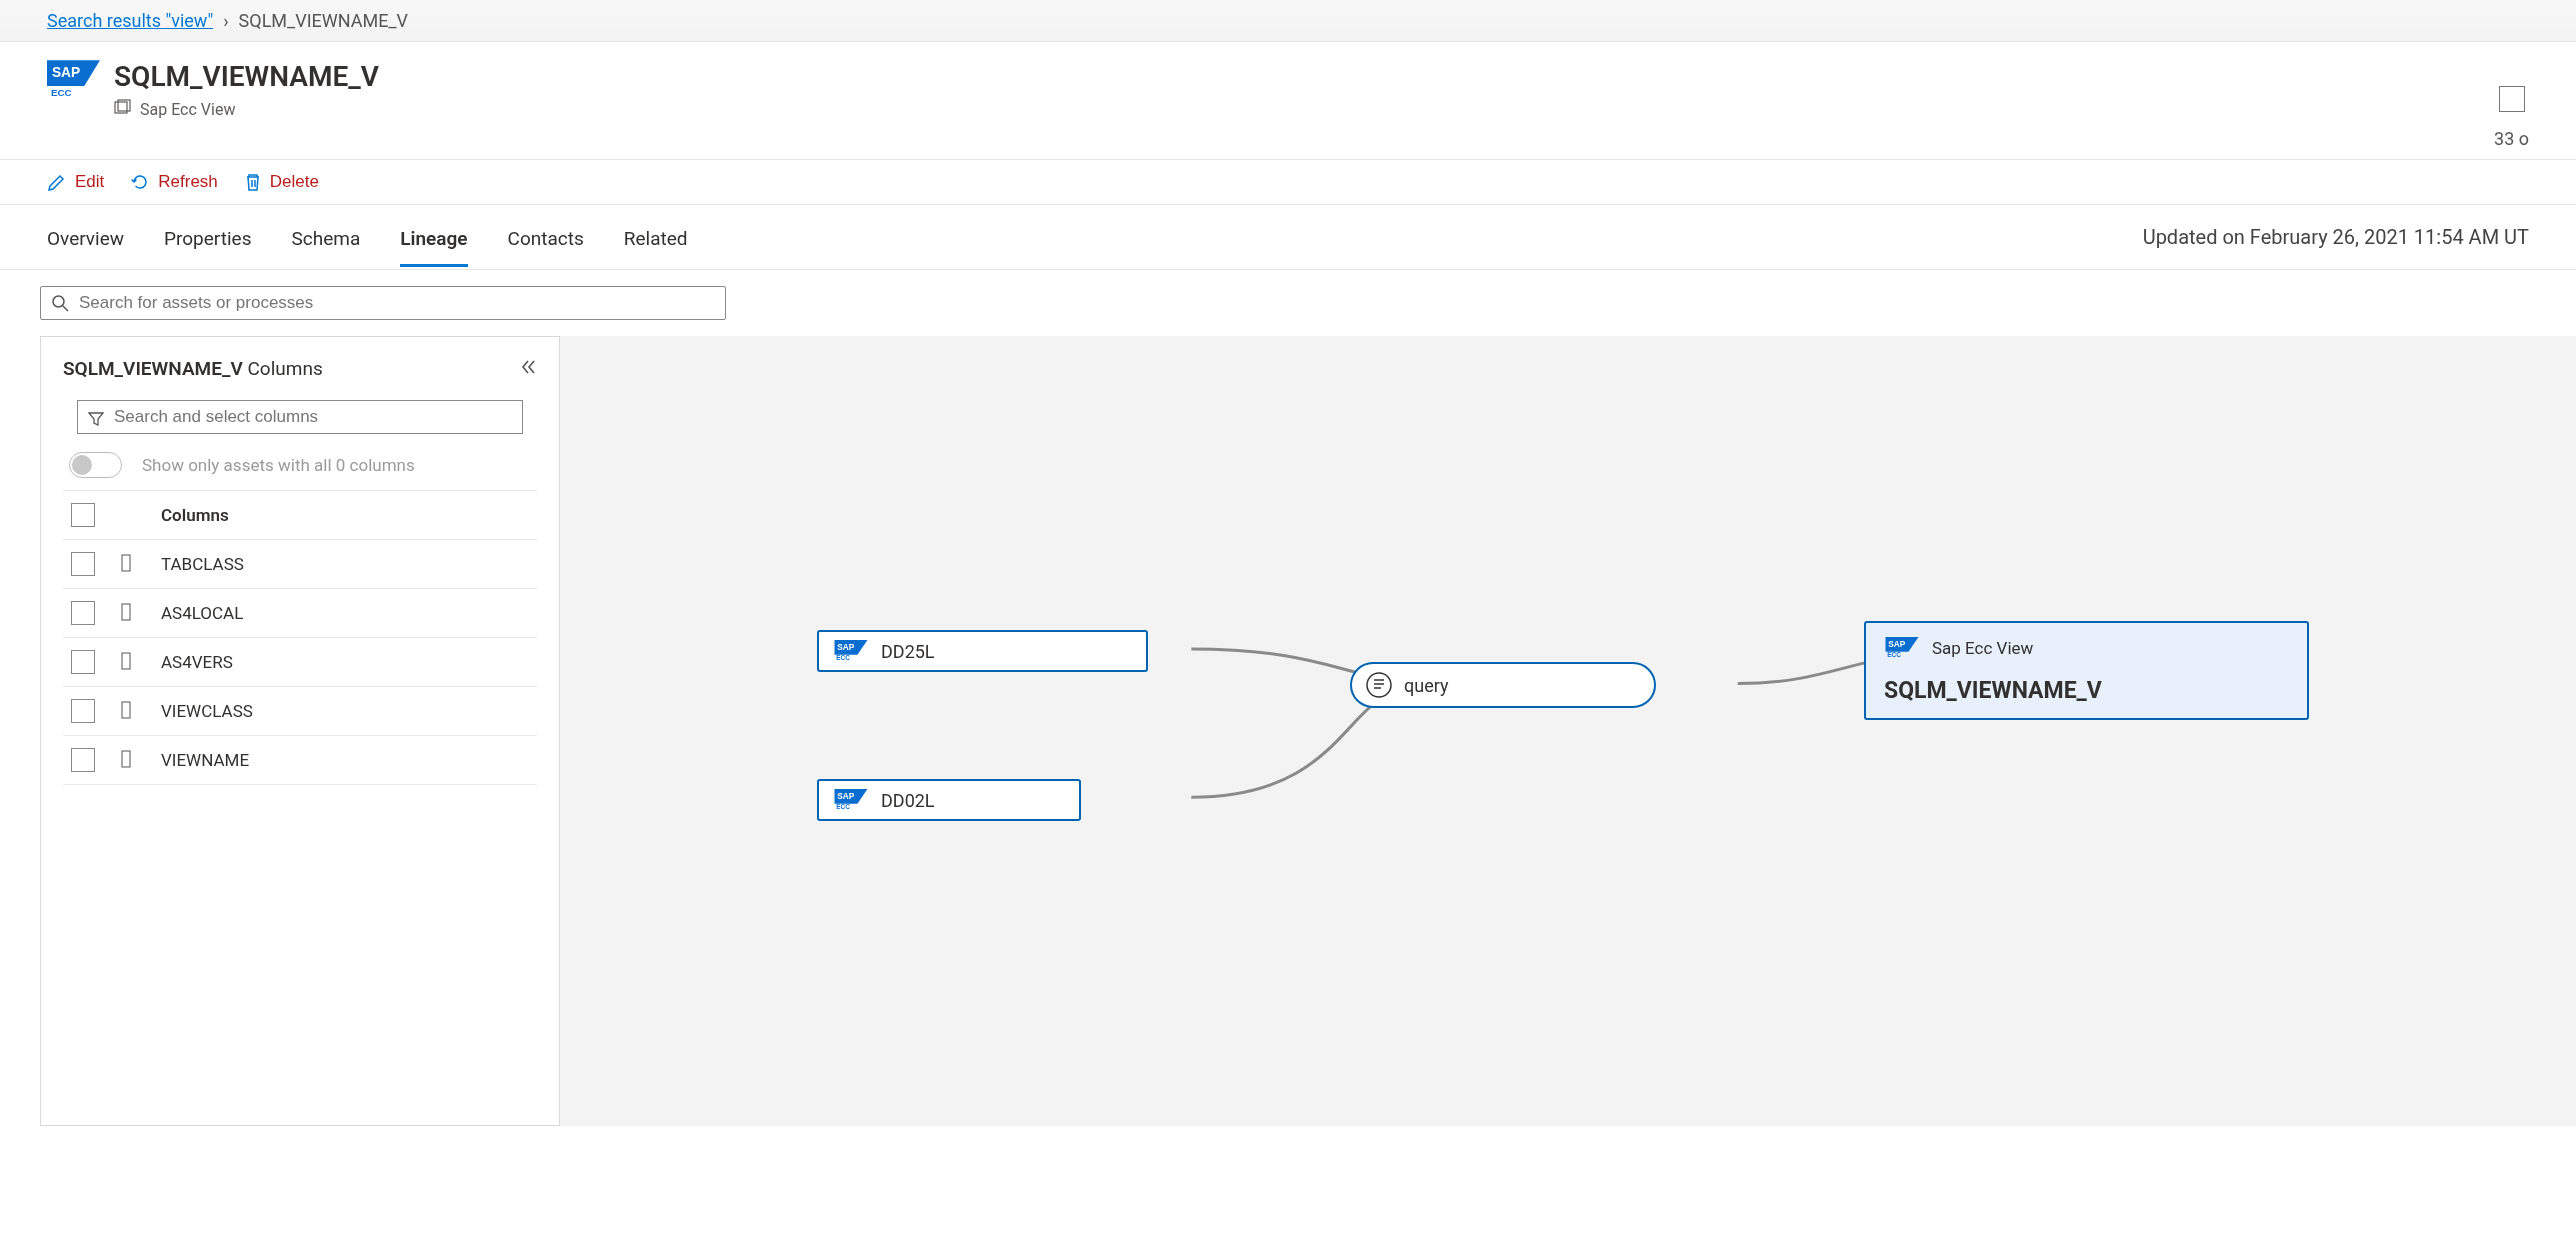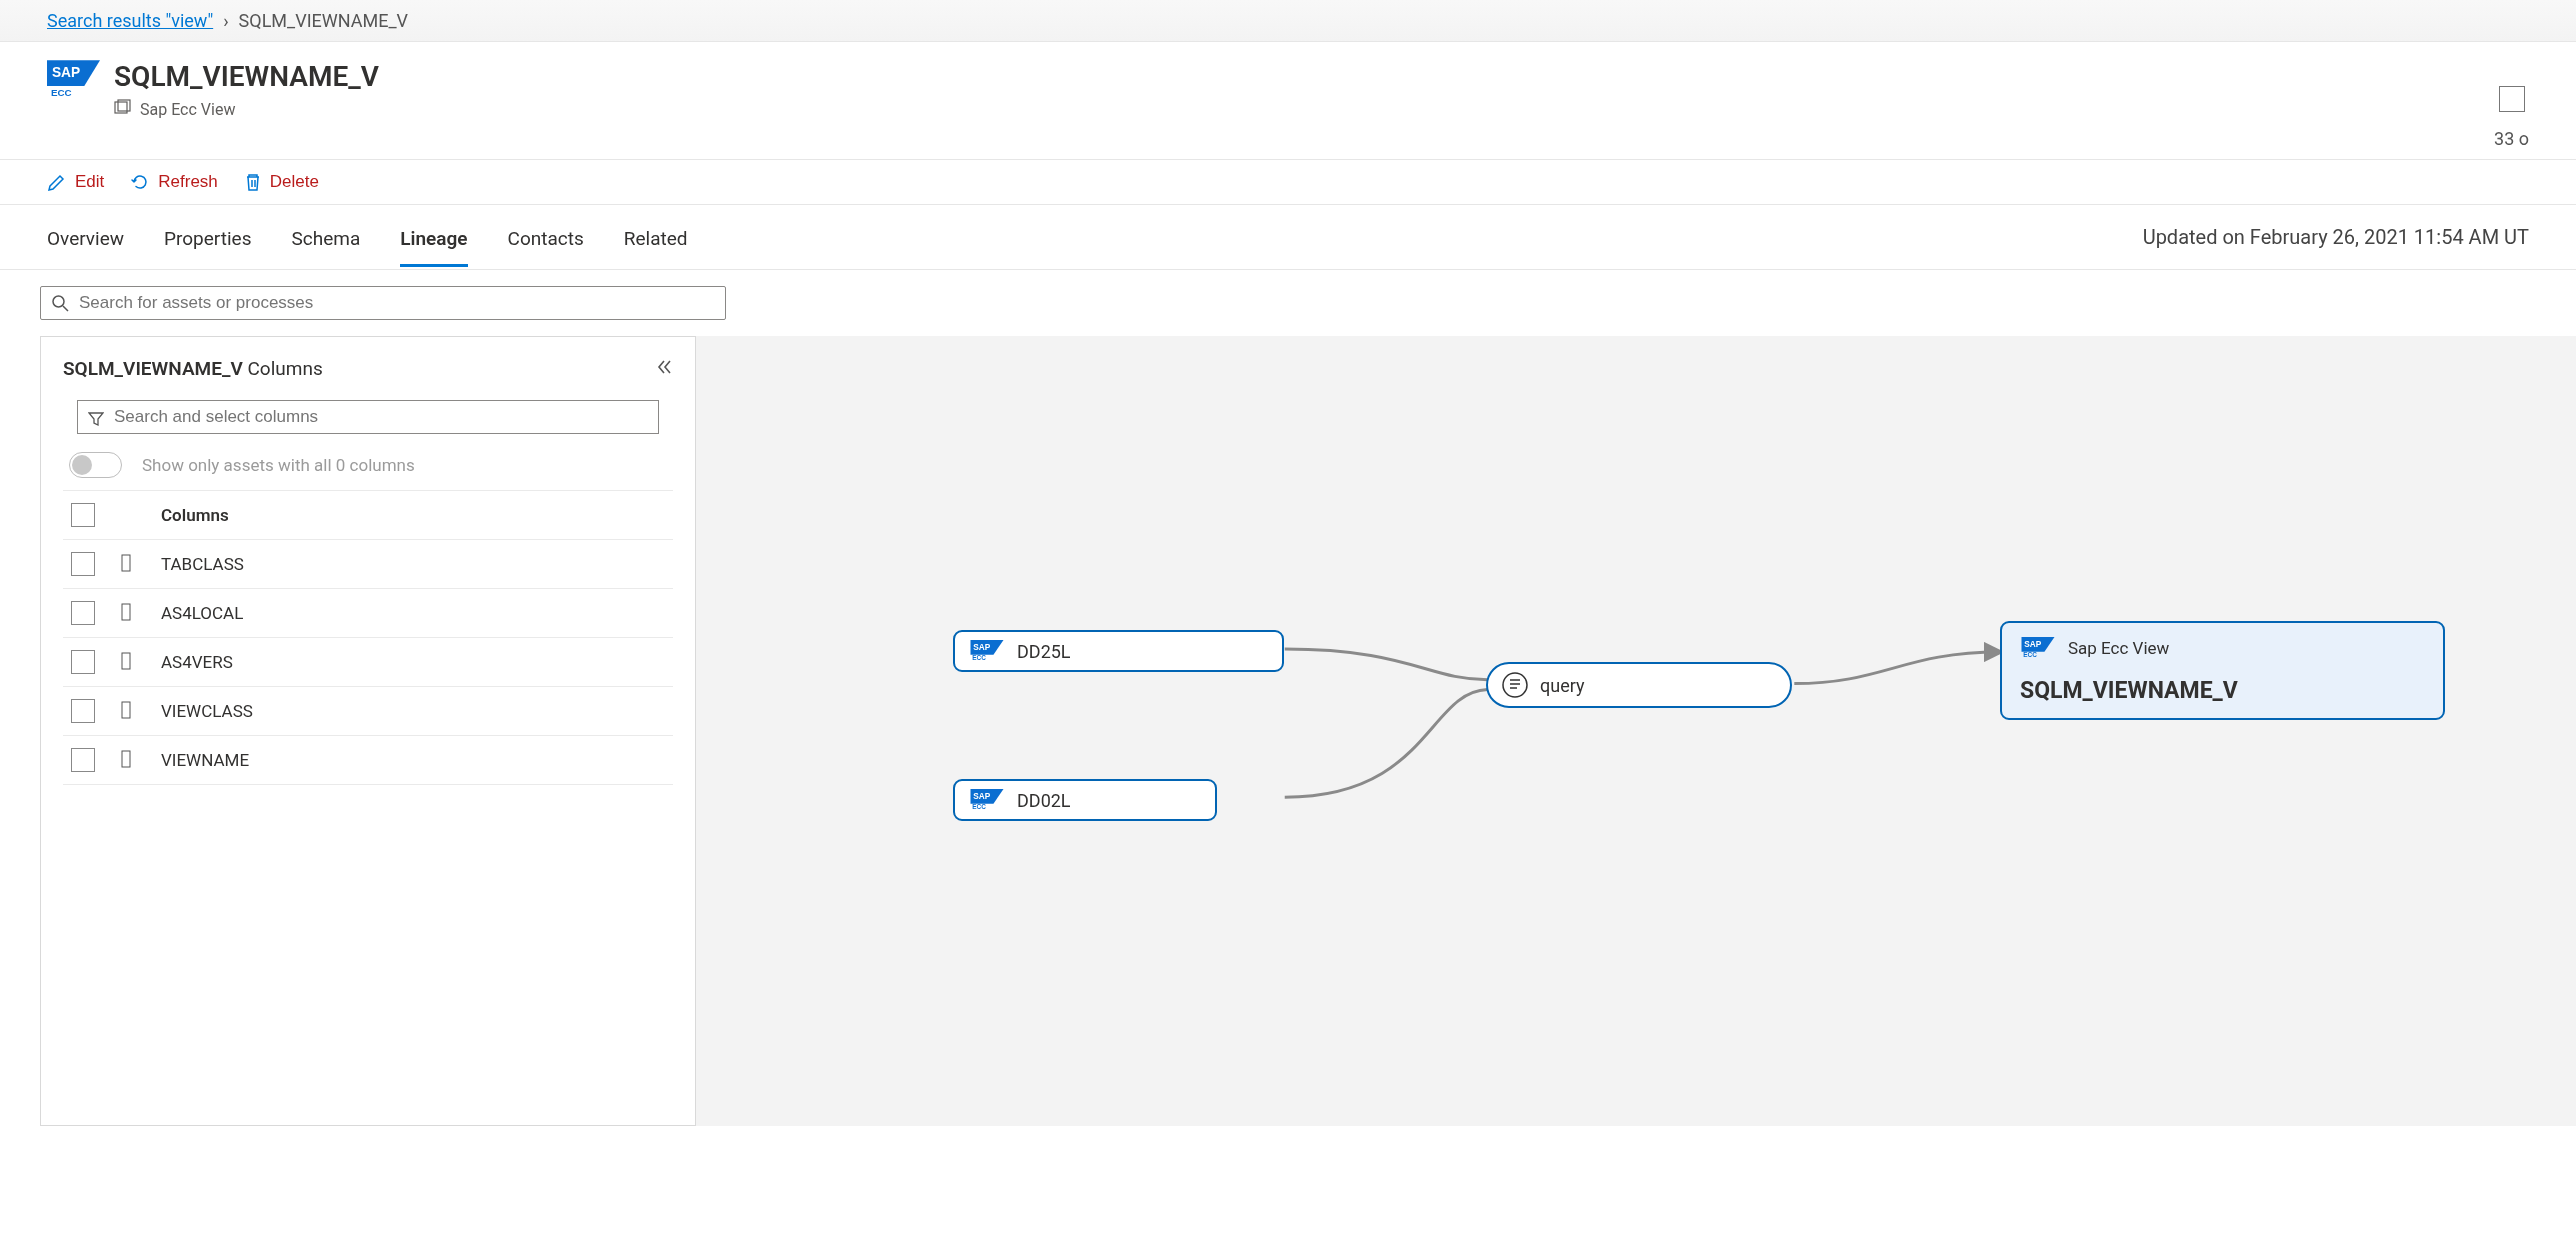--- a/index.html
+++ b/index.html
@@ -103,21 +103,21 @@
     .asset-search input {
       border: none; outline: none; font-size: 17px; flex: 1; color: #323130;
     }
 
     
     .main {
       display: flex;
       margin: 16px 0 0 40px;
     }
     .sidepanel {
-      width: 656px;
+      width: 520px;
       border: 1px solid #d9d9d9;
       background: #fff;
       flex-shrink: 0;
     }
     .sidepanel-head {
       display: flex; align-items: center;
       padding: 20px 22px;
       gap: 10px;
     }
     .sidepanel-title { font-size: 19px; color: #323130; }
@@ -175,21 +175,21 @@
       margin-left: 0;
     }
 
     .node {
       position: absolute;
       display: flex;
       align-items: center;
       gap: 12px;
       background: #fff;
       border: 2px solid #0164b3;
-      border-radius: 9px;
+      border-radius: 3px;
       padding: 8px 14px;
       font-size: 18px;
       color: #323130;
     }
     .node.pill {
       border-radius: 987px;
       border-color: #0164b3;
     }
     .node.selected {
       background: #e8f1fb;

